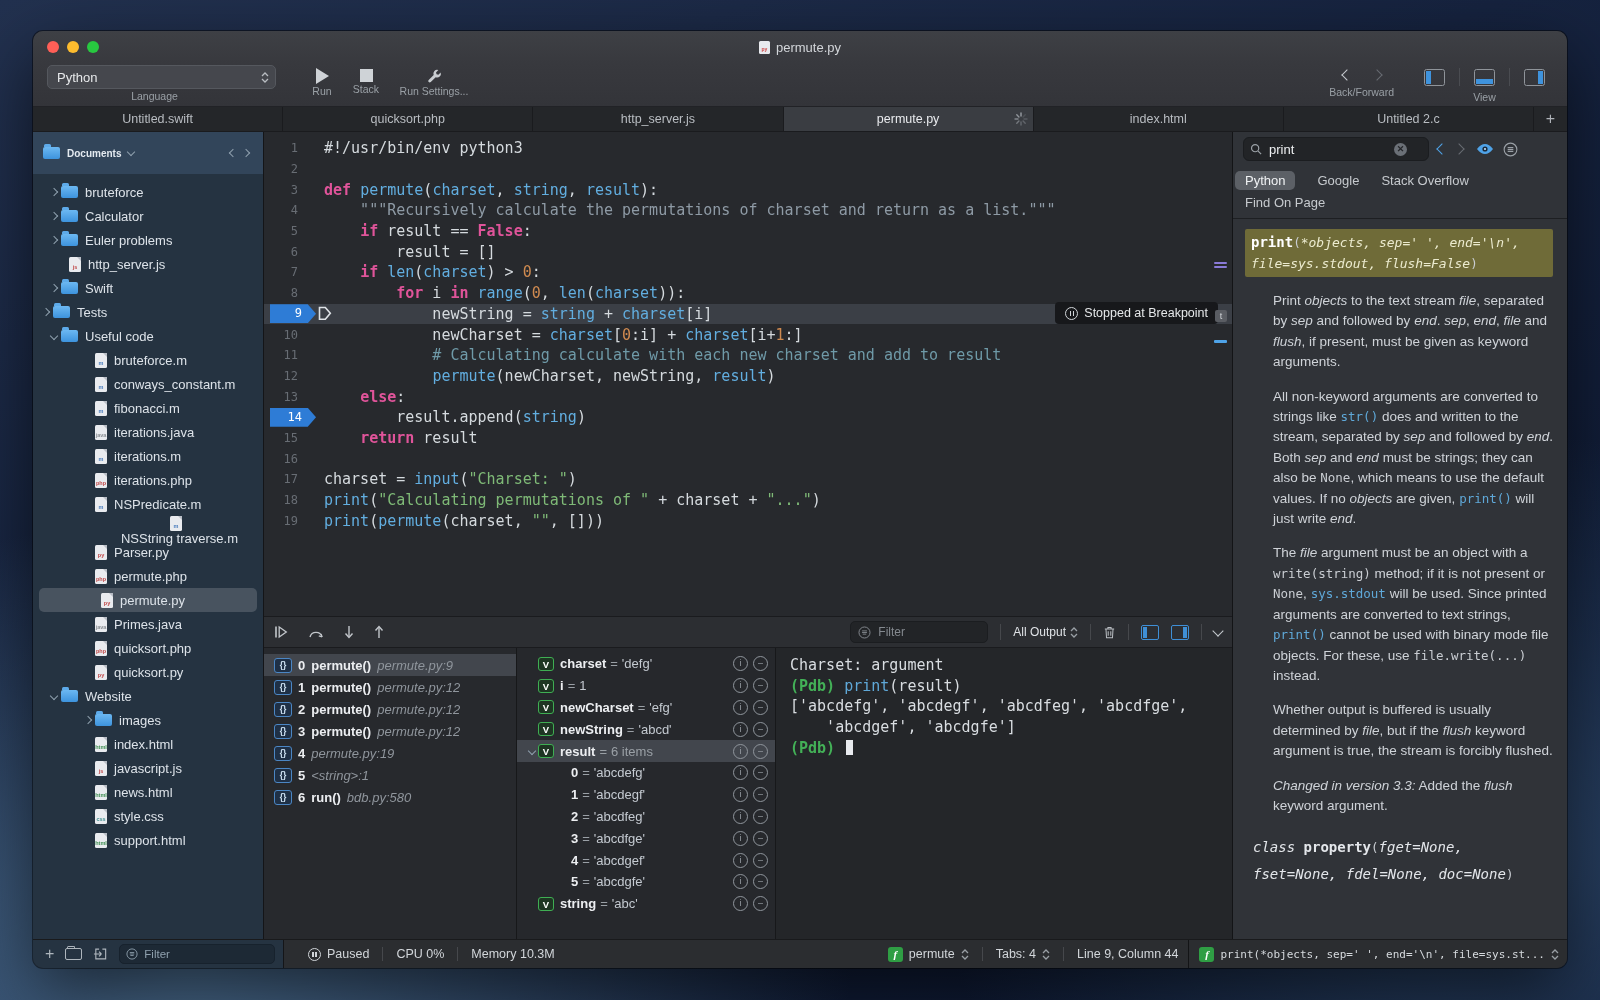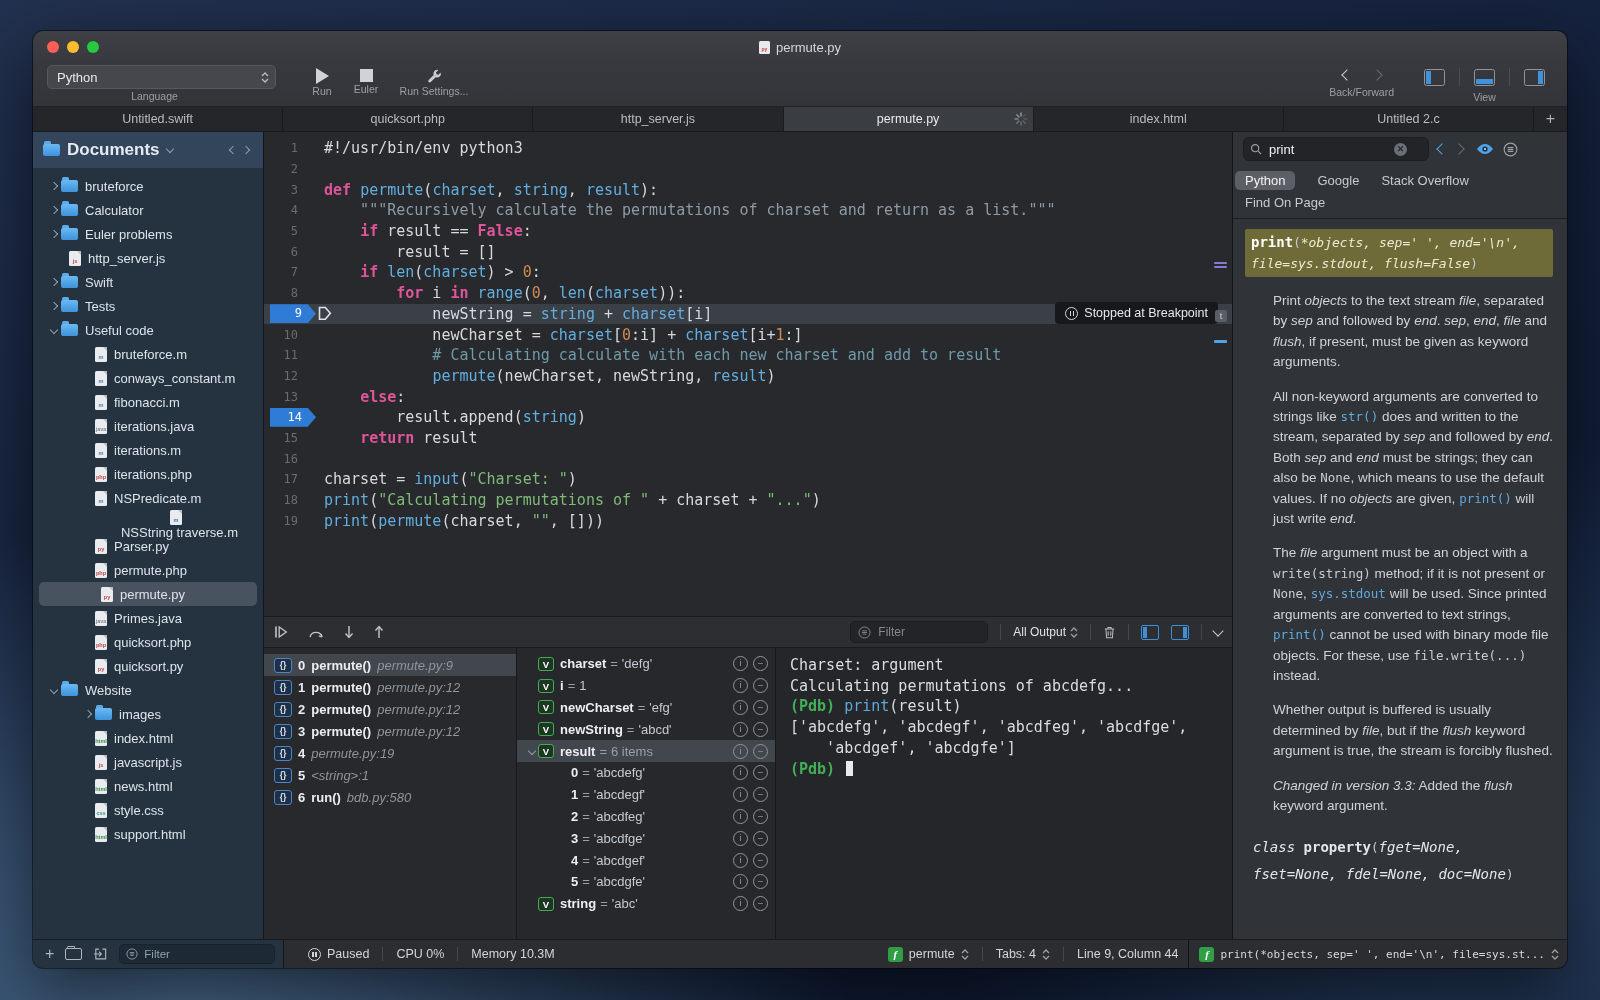--- a/index.html
+++ b/index.html
@@ -46,21 +46,21 @@
   
   .tabbar{height:24px;flex:0 0 24px;background:#242629;display:flex;border-bottom:1px solid #1a1b1e;}
   .tab{flex:1;display:flex;align-items:center;justify-content:center;font-size:12.5px;color:#b9bdc2;border-right:1px solid #1a1b1e;position:relative;overflow:hidden;}
   .tab.active{background:#3a3d42;color:#e9ebee;}
   .tab .busy{position:absolute;right:5px;top:5px;}
   .tab-add{flex:0 0 33px;display:flex;align-items:center;justify-content:center;color:#aeb2b8;font-size:16px;}
   
   .main{flex:1;display:flex;min-height:0;}
   
   .sidebar{flex:0 0 230px;background:#253341;display:flex;flex-direction:column;border-right:1px solid #141518;}
-  .sb-header{height:36px;background:#32455a;display:flex;align-items:center;padding:0 10px;gap:7px;color:#e4eaf0;font-size:17px;font-weight:600;justify-content:center;}
+  .sb-header{height:42px;background:#32455a;display:flex;align-items:center;padding:0 10px;gap:7px;color:#e4eaf0;font-size:10px;font-weight:600;justify-content:center;}
   .sb-header .sp{flex:1}
   .fold{display:inline-block;width:17px;height:12px;background:linear-gradient(#6cb8f2,#3d93dd);border-radius:2px;position:relative;flex:0 0 17px;}
   .fold::before{content:"";position:absolute;top:-3px;left:1px;width:7px;height:3px;background:#5daae9;border-radius:1.5px 1.5px 0 0;}
   .tree{flex:1;overflow:hidden;padding-top:6px;}
   .trow{height:24px;display:flex;align-items:center;font-size:13px;color:#dde3e9;padding-right:6px;}
   .trow .lbl{margin-left:7px;white-space:nowrap;}
   .trow.sel{background:rgba(255,255,255,.16);border-radius:5px;margin:0 6px;}
   .disc{width:14px;flex:0 0 14px;display:flex;justify-content:center;}
   .ficon{display:inline-block;width:12px;height:15px;background:#e9ebef;border-radius:1.5px;position:relative;flex:0 0 12px;text-align:center;}
   .ficon::before{content:"";position:absolute;top:0;right:0;border:2.5px solid #b9bec6;border-left-color:transparent;border-bottom-color:transparent;}
@@ -188,21 +188,21 @@
           </svg>
       </div>
       <div class="tb-label">Language</div>
     </div>
     <div class="tb-btn" style="margin-left:24px;">
       <span class="play-tri"></span>
       <div class="tb-label">Run</div>
     </div>
     <div class="tb-btn">
       <span class="stop-sq"></span>
-      <div class="tb-label">Euler</div>
+      <div class="tb-label">Stack</div>
     </div>
     <div class="tb-btn" style="min-width:92px;">
       <svg width="15" height="16" viewBox="0 0 16 16" style="margin-top:1px;">
           <path fill="#c8ccd0" d="M14.6 4.2a4 4 0 0 1-5.3 5L4 14.5c-.6.6-1.6.6-2.2 0-.6-.6-.6-1.6 0-2.2l5.3-5.3a4 4 0 0 1 5-5.3L9.6 4.2l.6 1.9 1.9.6 2.5-2.5z"></path>
         </svg>
       <div class="tb-label">Run Settings...</div>
     </div>
     <div class="tb-right">
       <div class="tb-group">
         <div class="bf">
@@ -301,21 +301,21 @@
             <span class="ficon"><span class="ext ext-js">js</span></span>
             <span class="lbl">http_server.js</span>
           </div>
           <div class="trow" style="padding-left: 14px;">
             <span class="disc">
               <span class="chv sm r"></span>
             </span>
             <span class="fold"></span>
             <span class="lbl">Swift</span>
           </div>
-          <div class="trow" style="padding-left: 14px;">
+          <div class="trow" style="padding-left: 6px;">
             <span class="disc">
               <span class="chv sm r"></span>
             </span>
             <span class="fold"></span>
             <span class="lbl">Tests</span>
           </div>
           <div class="trow" style="padding-left: 14px;">
             <span class="disc">
               <span class="chv sm d"></span>
             </span>
@@ -754,21 +754,20 @@
               <span class="vname">string</span>
               <span class="veq">=</span>
               <span class="vval">'abc'</span>
               <span class="sp"></span>
               <i class="ico-c">i</i>
               <i class="ico-c">–</i>
             </div>
           </div>
         <div class="console" id="console">
             <div class="konline"><span>Charset: argument</span></div>
-            <div class="konline"><span>Calculating permutations of abcdefg...</span></div>
             <div class="konline"><span class="k-pdb">(Pdb) </span><span class="k-fn">print</span><span>(result)</span></div>
             <div class="konline"><span>['abcdefg', 'abcdegf', 'abcdfeg', 'abcdfge',</span></div>
             <div class="konline"><span>    'abcdgef', 'abcdgfe']</span></div>
             <div class="konline"><span class="k-pdb">(Pdb) </span><span class="cur"></span></div>
           </div>
       </div>
     </div>
 
     <div class="rpanel">
       <div class="searchrow">

